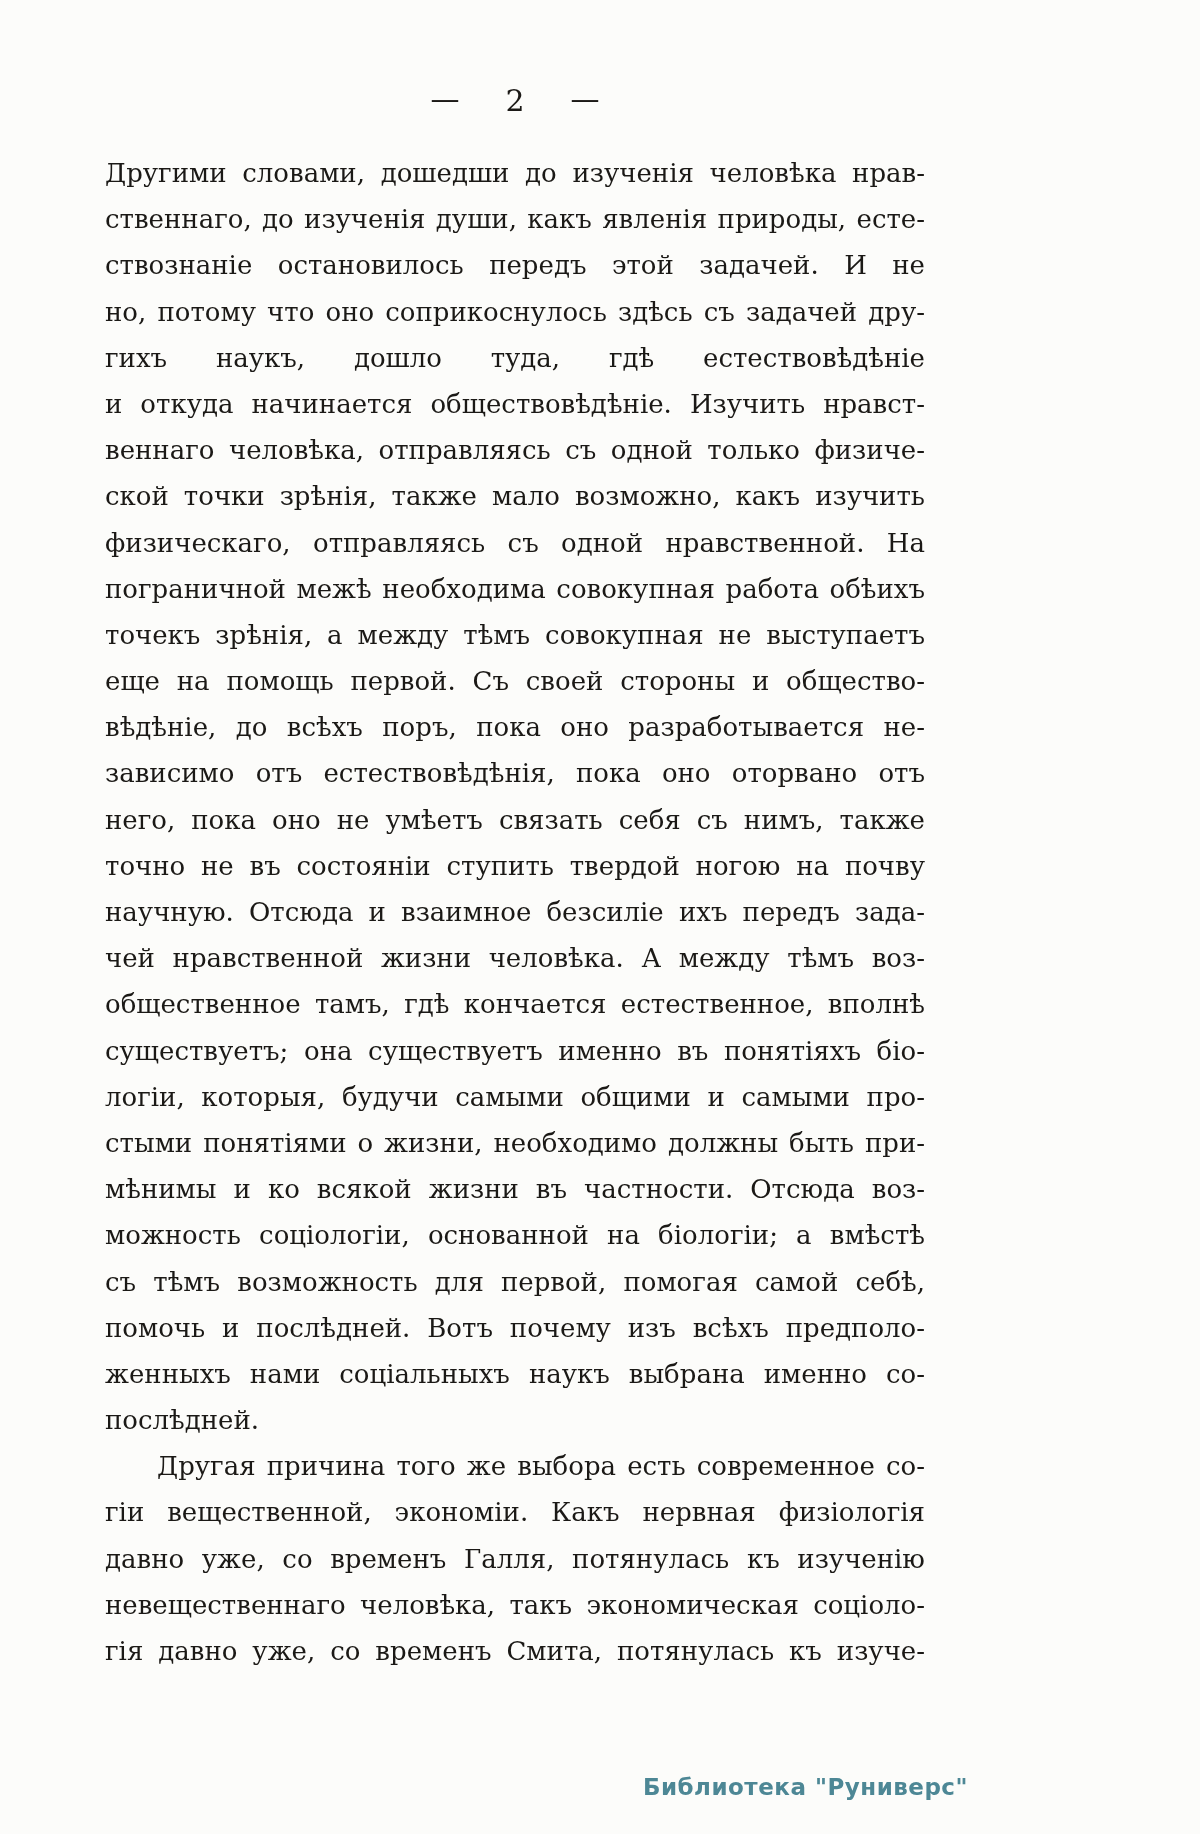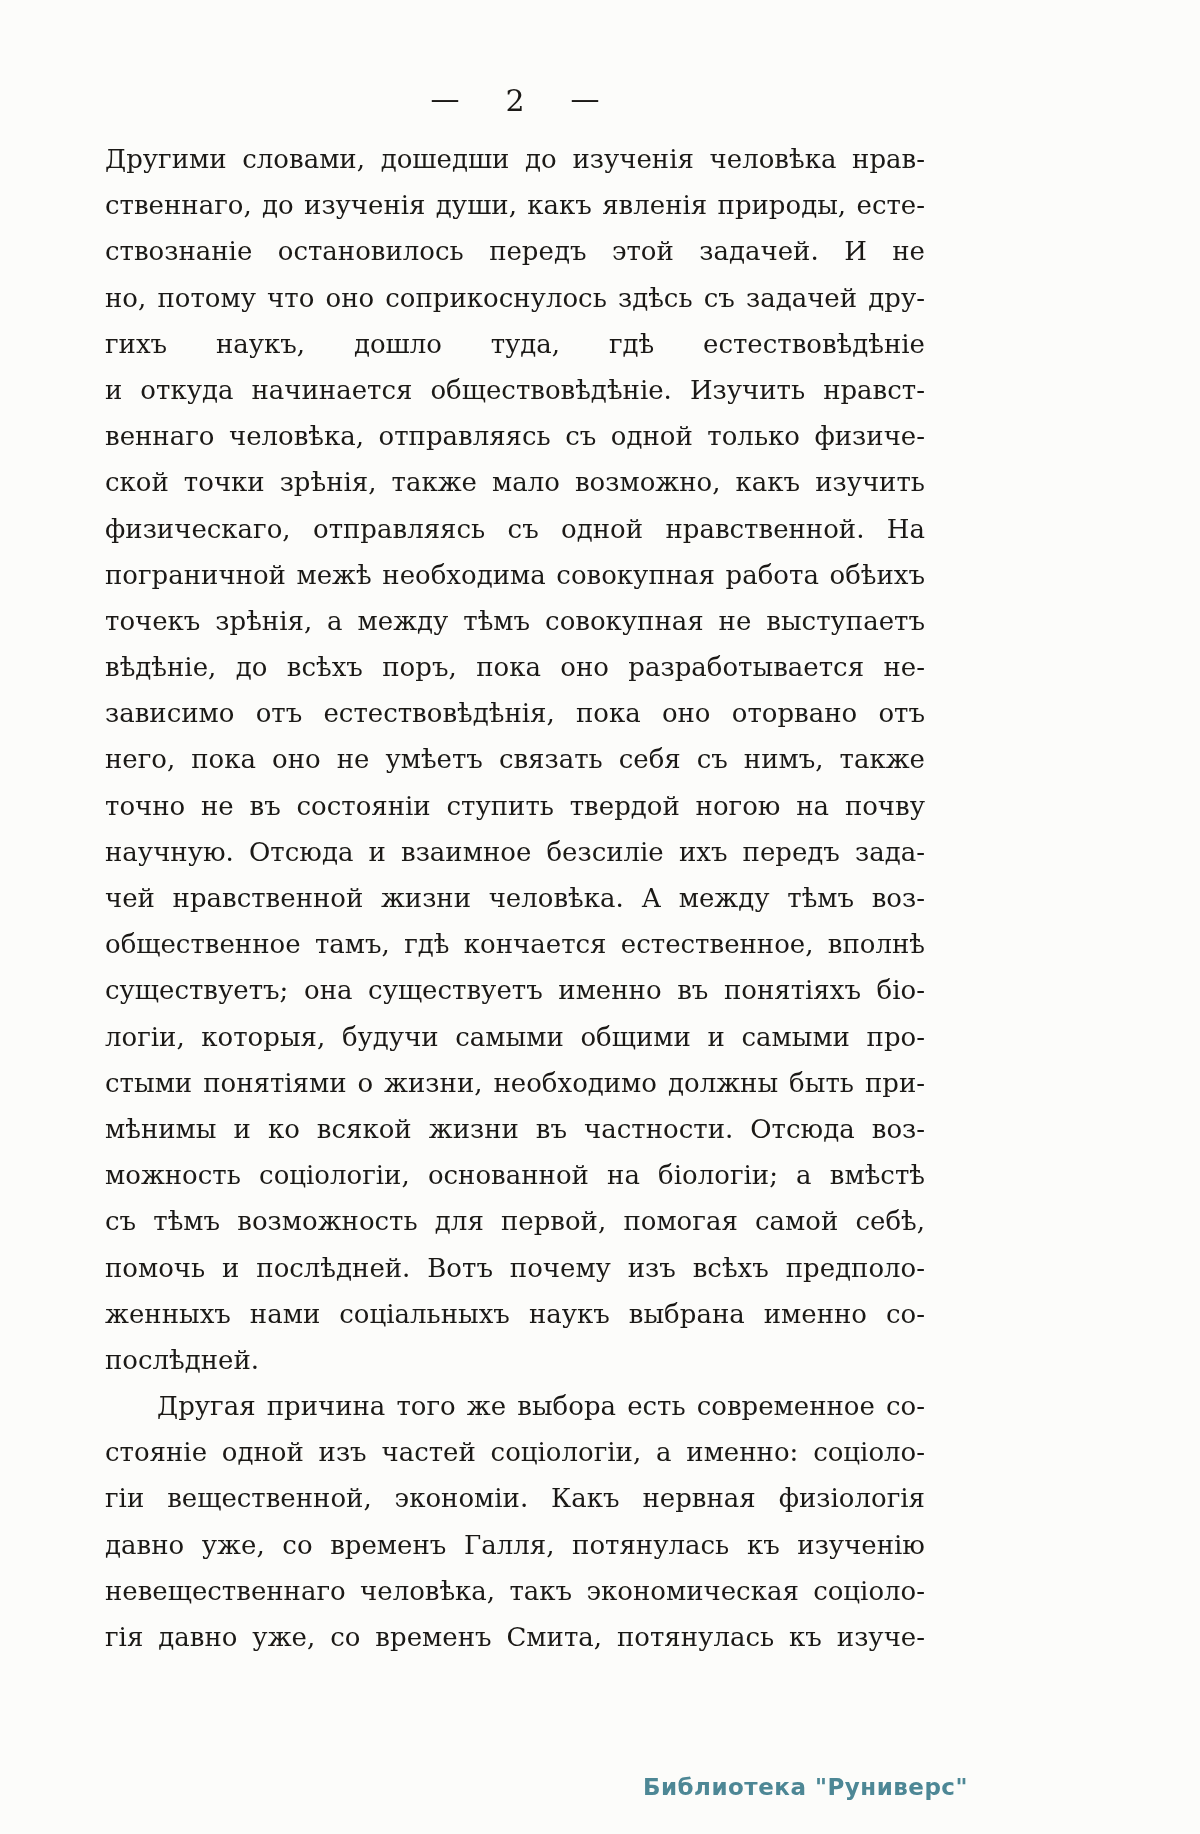--- a/index.html
+++ b/index.html
@@ -31,21 +31,21 @@
   }
   .page-header .dash {
     letter-spacing: 0;
     transform: translateY(-2px);
   }
   .page-header .page-number {
     font-size: 30px;
   }
   .text-body {
     position: absolute;
-    top: 136px;
+    top: 150px;
     left: 105px;
     width: 820px;
     font-size: 26px;
     line-height: 46.2px;
   }
   .text-body .line {
     text-align: justify;
     text-align-last: justify;
     height: 46.2px;
     overflow: hidden;
@@ -84,38 +84,38 @@
       <div class="line">ственнаго, до изученія души, какъ явленія природы, есте-</div>
       <div class="line">ствознаніе остановилось передъ этой задачей. И не мудре-</div>
       <div class="line">но, потому что оно соприкоснулось здѣсь съ задачей дру-</div>
       <div class="line">гихъ наукъ, дошло туда, гдѣ естествовѣдѣніе оканчивается</div>
       <div class="line">и откуда начинается обществовѣдѣніе. Изучить нравст-</div>
       <div class="line">веннаго человѣка, отправляясь съ одной только физиче-</div>
       <div class="line">ской точки зрѣнія, также мало возможно, какъ изучить</div>
       <div class="line">физическаго, отправляясь съ одной нравственной. На этой</div>
       <div class="line">пограничной межѣ необходима совокупная работа обѣихъ</div>
       <div class="line">точекъ зрѣнія, а между тѣмъ совокупная не выступаетъ</div>
+      <div class="line">еще на помощь первой. Съ своей стороны и общество-</div>
       <div class="line">вѣдѣніе, до всѣхъ поръ, пока оно разработывается не-</div>
       <div class="line">зависимо отъ естествовѣдѣнія, пока оно оторвано отъ</div>
       <div class="line">него, пока оно не умѣетъ связать себя съ нимъ, также</div>
       <div class="line">точно не въ состояніи ступить твердой ногою на почву</div>
       <div class="line">научную. Отсюда и взаимное безсиліе ихъ передъ зада-</div>
       <div class="line">чей нравственной жизни человѣка. А между тѣмъ воз-</div>
       <div class="line">общественное тамъ, гдѣ кончается естественное, вполнѣ</div>
       <div class="line">существуетъ; она существуетъ именно въ понятіяхъ біо-</div>
       <div class="line">логіи, которыя, будучи самыми общими и самыми про-</div>
       <div class="line">стыми понятіями о жизни, необходимо должны быть при-</div>
       <div class="line">мѣнимы и ко всякой жизни въ частности. Отсюда воз-</div>
       <div class="line">можность соціологіи, основанной на біологіи; а вмѣстѣ</div>
       <div class="line">съ тѣмъ возможность для первой, помогая самой себѣ,</div>
       <div class="line">помочь и послѣдней. Вотъ почему изъ всѣхъ предполо-</div>
       <div class="line">женныхъ нами соціальныхъ наукъ выбрана именно со-</div>
       <div class="line last">послѣдней.</div>
       <div class="line indent">Другая причина того же выбора есть современное со-</div>
-      <div class="line">стояніе одной изъ частей соціологіи, а именно: соціоло-</div>
       <div class="line">гіи вещественной, экономіи. Какъ нервная физіологія</div>
       <div class="line">давно уже, со временъ Галля, потянулась къ изученію</div>
       <div class="line">невещественнаго человѣка, такъ экономическая соціоло-</div>
       <div class="line">гія давно уже, со временъ Смита, потянулась къ изуче-</div>
     </main>
 
   <div class="watermark">Библиотека "Руниверс"</div>
 
 </div>
 

